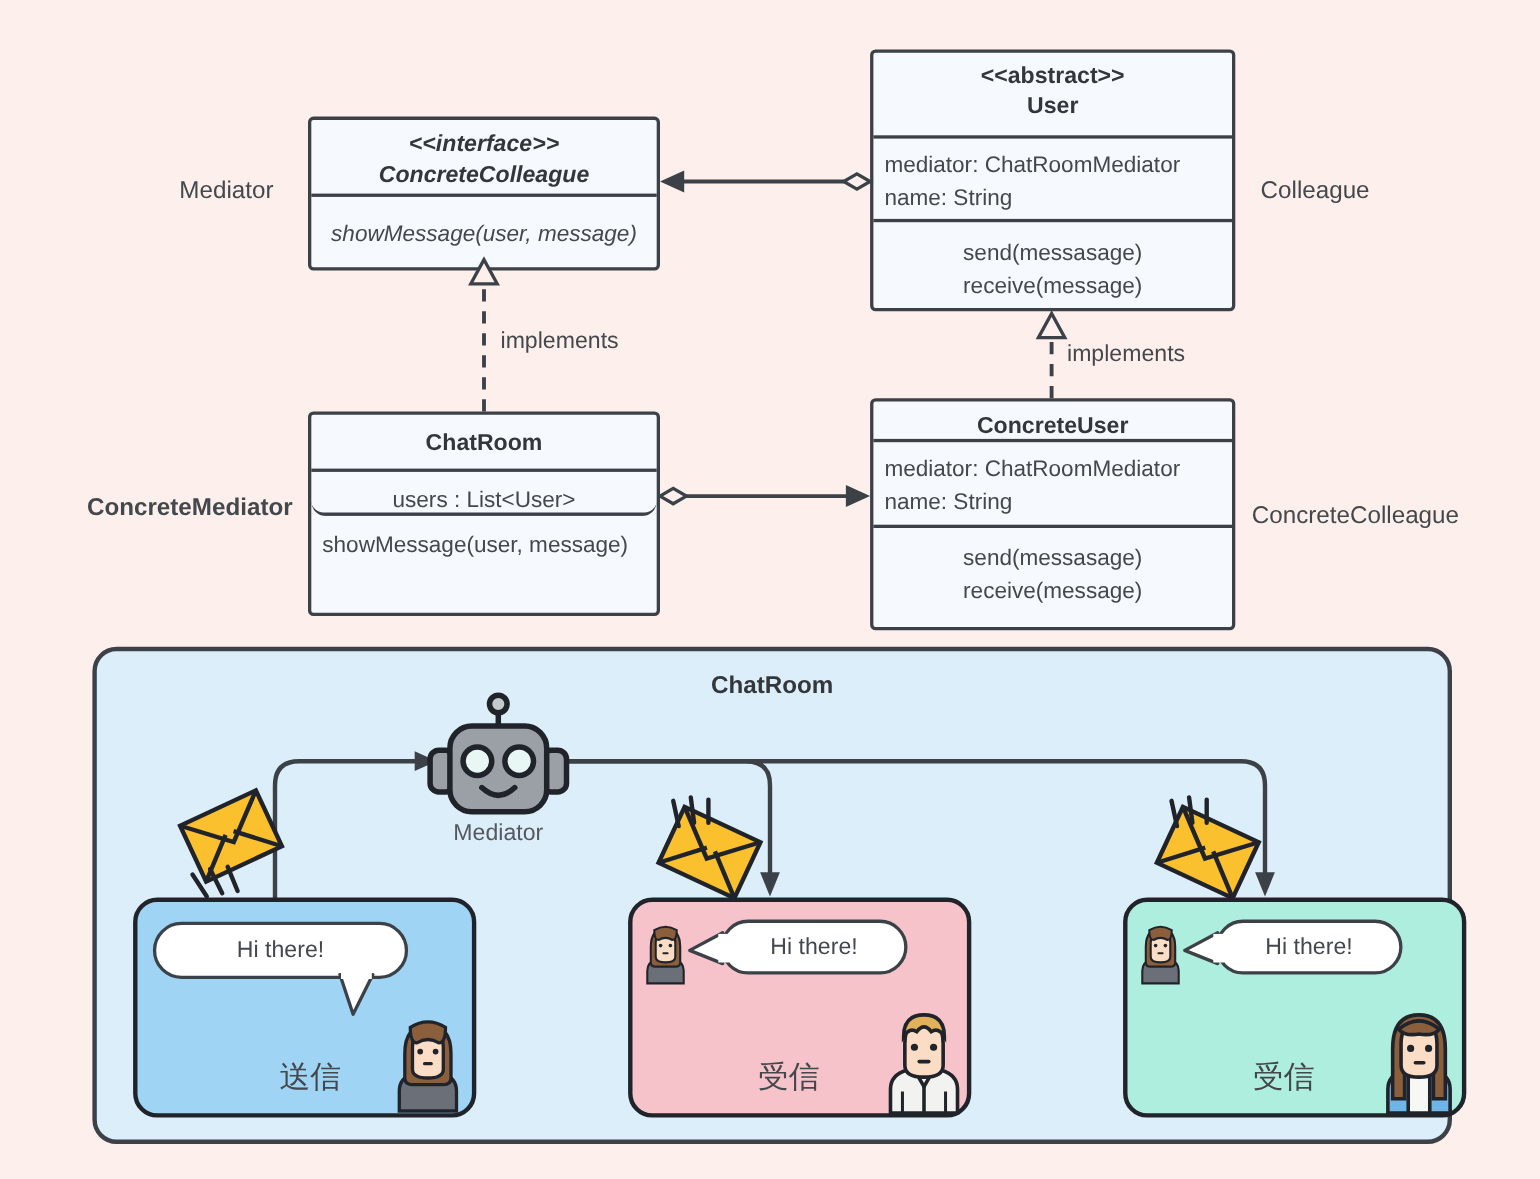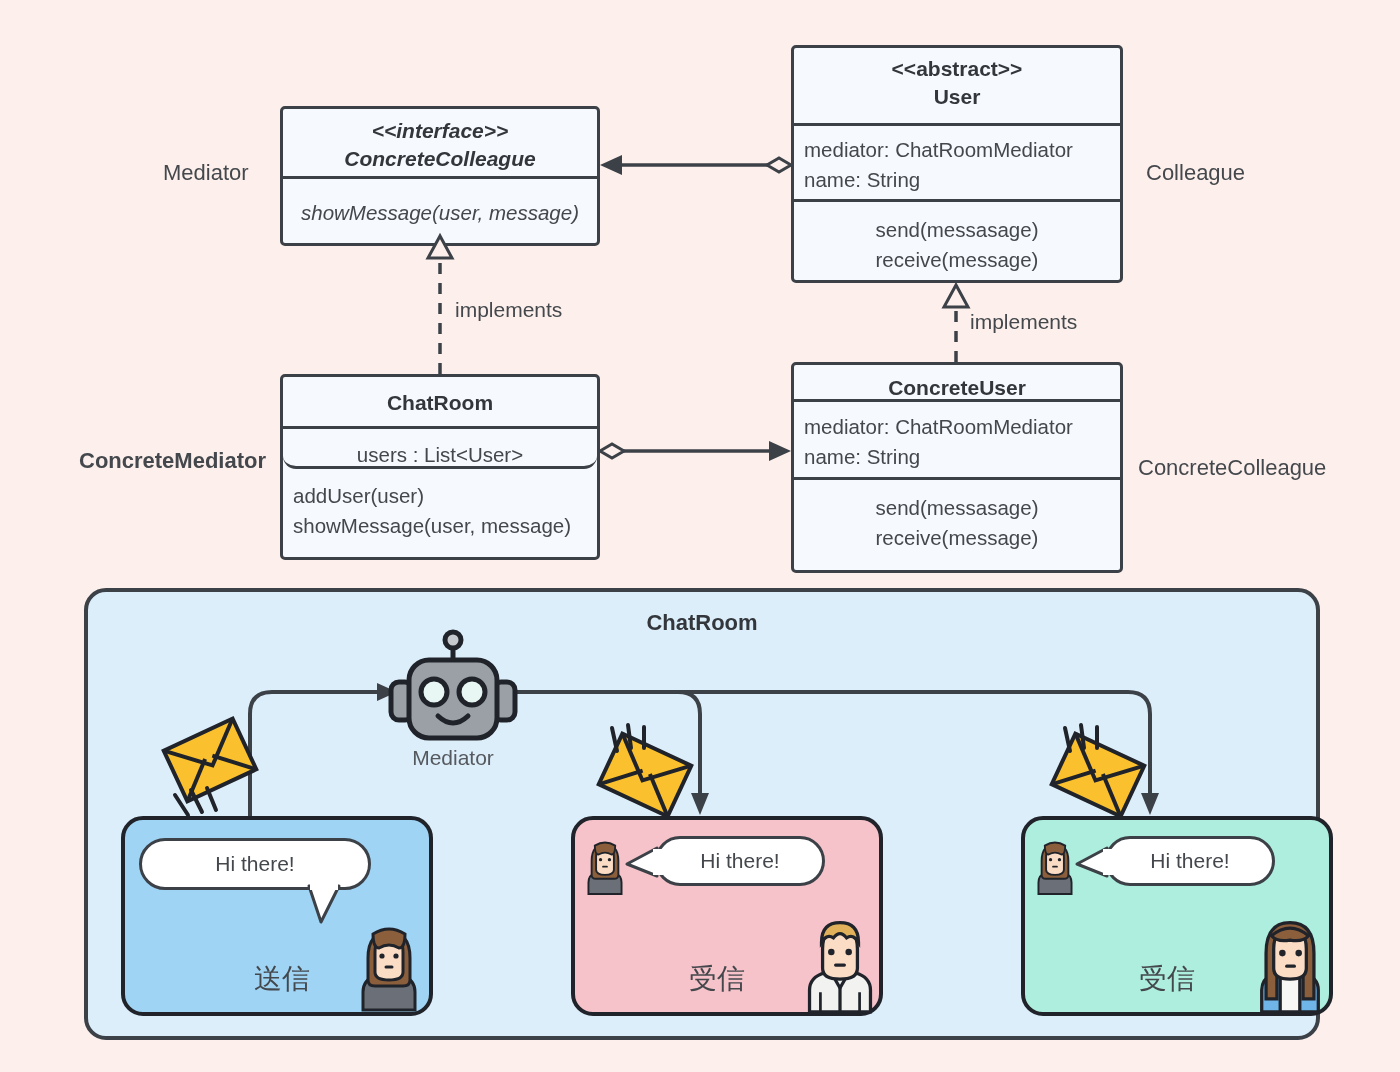--- a/index.html
+++ b/index.html
@@ -170,21 +170,20 @@
 </div>
 
 <div class="uml-box" style="left:280px; top:374px; width:320px; height:186px;">
   <div class="uml-sec" style="height:52px; padding-top:12px;">
     <div class="uml-title">ChatRoom</div>
   </div>
   <div class="uml-sec" style="height:40px; padding-top:11px;border-radius:13px;">
     <div class="uml-line ta-center">users : List&lt;User&gt;</div>
   </div>
   <div class="uml-sec" style="height:82px; padding-top:12px;">
-    <div class="uml-line ta-left">addUser(user)</div>
     <div class="uml-line ta-left">showMessage(user, message)</div>
   </div>
 </div>
 
 <div class="uml-box" style="left:791px; top:362px; width:332px; height:211px;">
   <div class="uml-sec" style="height:37px; padding-top:9px;">
     <div class="uml-title">ConcreteUser</div>
   </div>
   <div class="uml-sec" style="height:78px; padding-top:10px;">
     <div class="uml-line ta-left">mediator: ChatRoomMediator</div>

